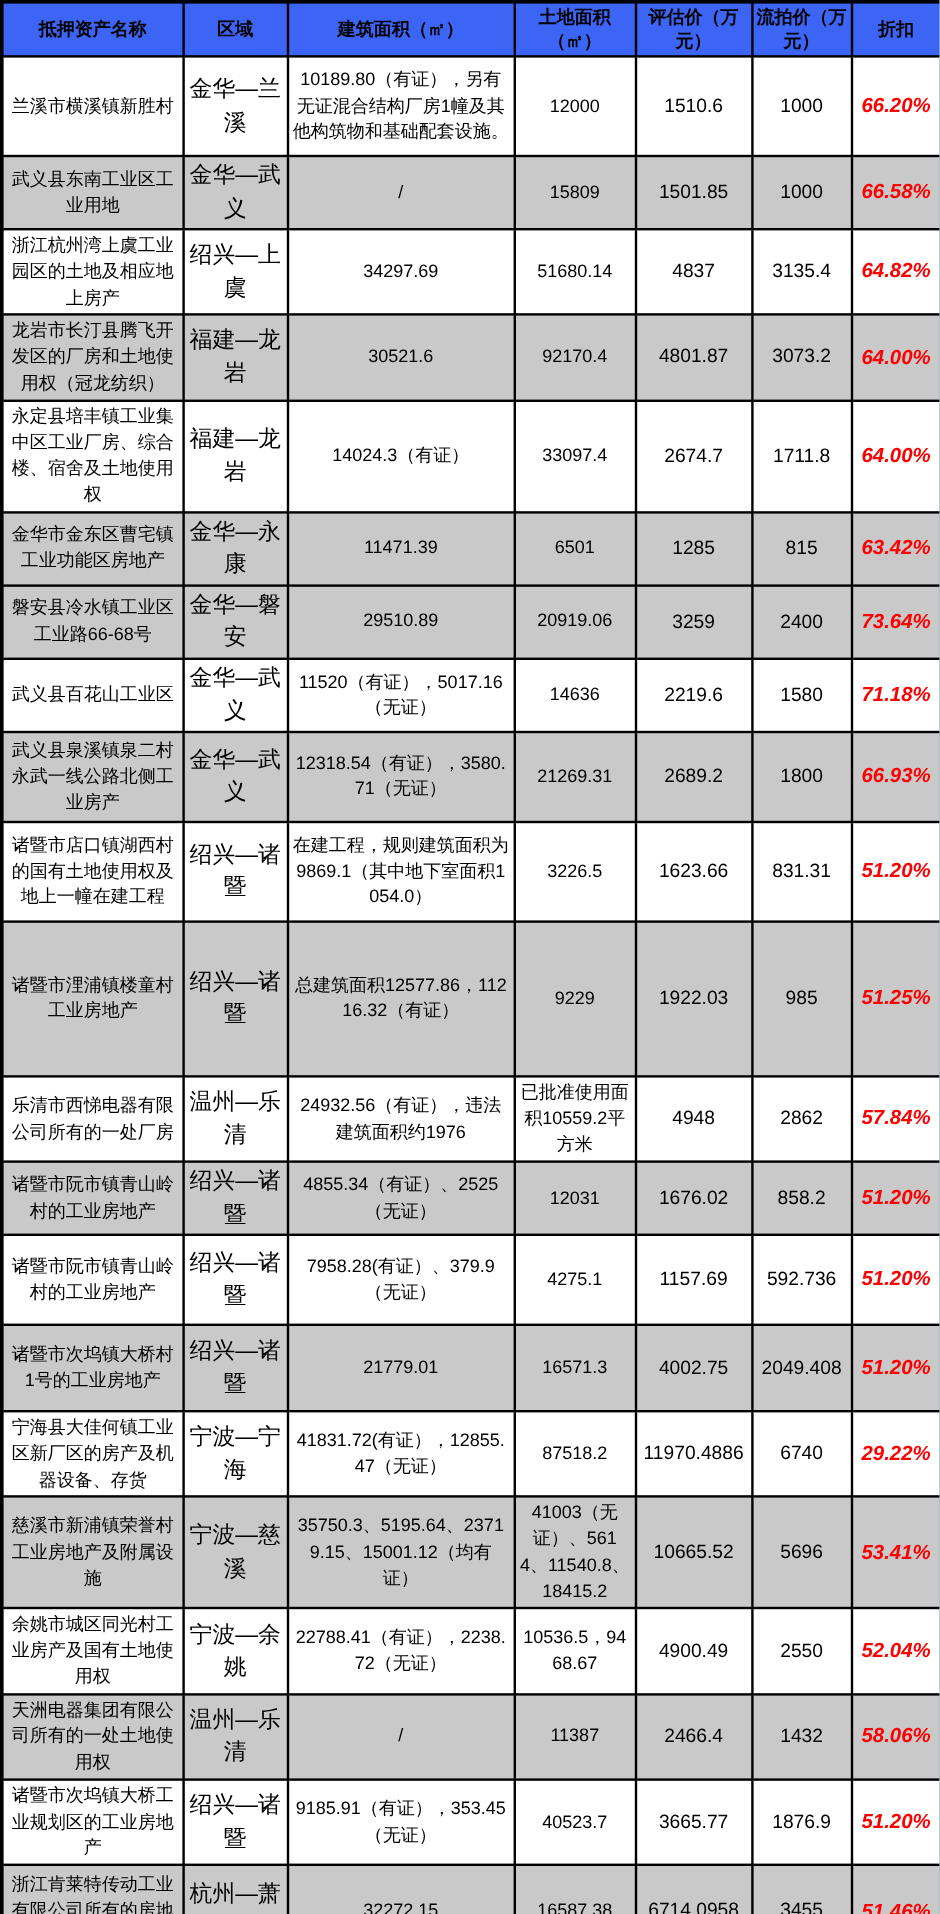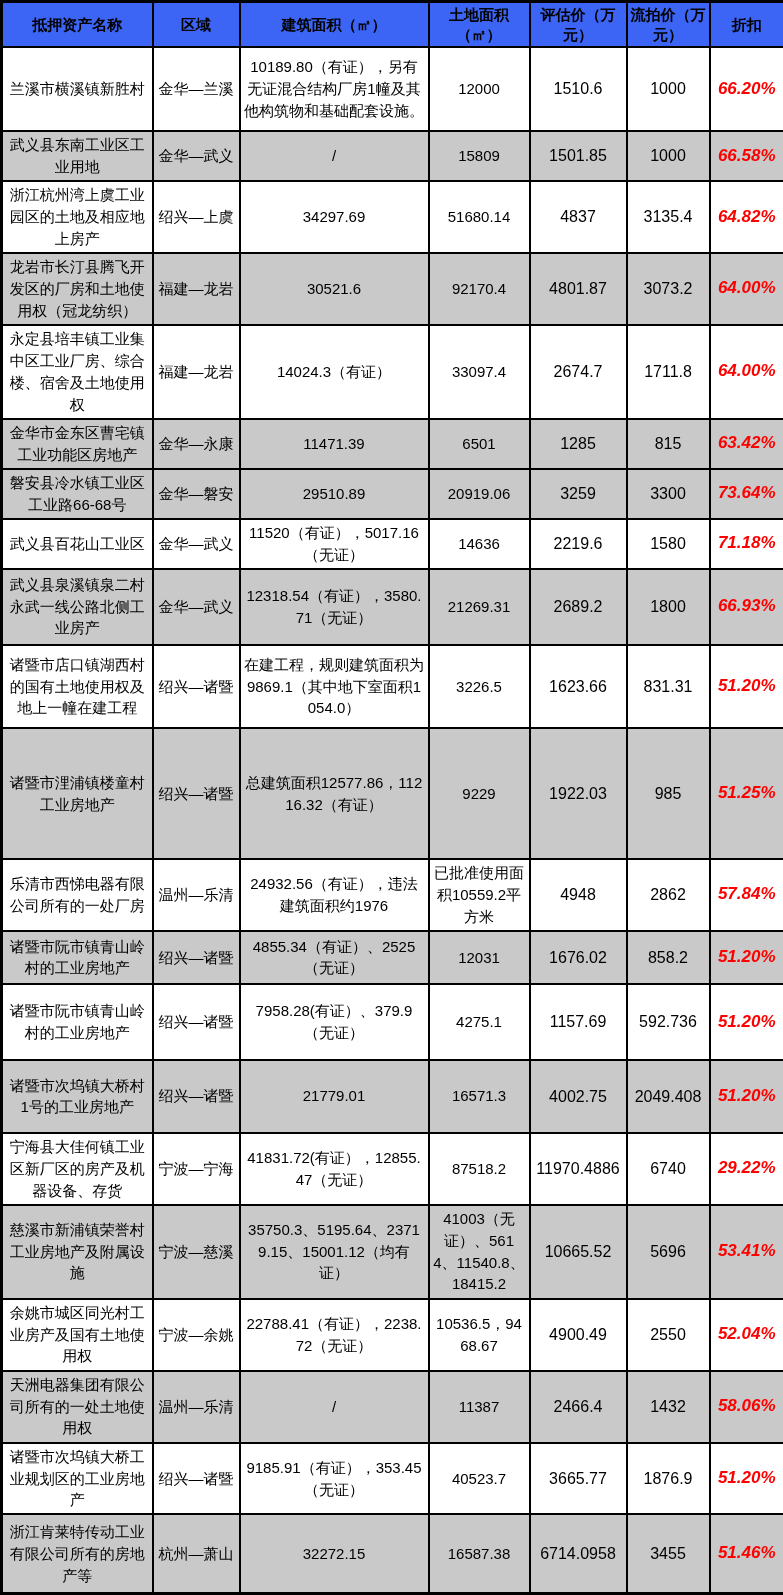--- a/index.html
+++ b/index.html
@@ -36,21 +36,21 @@
   }
   table.collateral thead th {
     background: #3C64F5;
     font-weight: bold;
     font-size: 15px;
     height: 45px;
     line-height: 1.3;
   }
   tr.alt td { background: #C9C9C9; }
   td.c-name  { font-size: 15px; }
-  td.c-region{ font-size: 15px; }
+  td.c-region{ font-size: 19px; }
   td.c-area  { font-size: 15px; }
   td.c-land  { font-size: 15px; }
   td.c-appraisal, td.c-failed { font-size: 16px; }
   td.c-discount {
     color: #FE0000;
     font-weight: bold;
     font-style: italic;
     font-size: 17px;
   }
 </style>
@@ -133,21 +133,21 @@
     <td class="c-appraisal">1285</td>
     <td class="c-failed">815</td>
     <td class="c-discount">63.42%</td>
   </tr>
         <tr class="alt" style="height: 46px;">
     <td class="c-name">磐安县冷水镇工业区工业路66-68号</td>
     <td class="c-region">金华—磐安</td>
     <td class="c-area">29510.89</td>
     <td class="c-land">20919.06</td>
     <td class="c-appraisal">3259</td>
-    <td class="c-failed">3300</td>
+    <td class="c-failed">2400</td>
     <td class="c-discount">73.64%</td>
   </tr>
         <tr style="height: 47px;">
     <td class="c-name">武义县百花山工业区</td>
     <td class="c-region">金华—武义</td>
     <td class="c-area">11520（有证），5017.16（无证）</td>
     <td class="c-land">14636</td>
     <td class="c-appraisal">2219.6</td>
     <td class="c-failed">1580</td>
     <td class="c-discount">71.18%</td>

